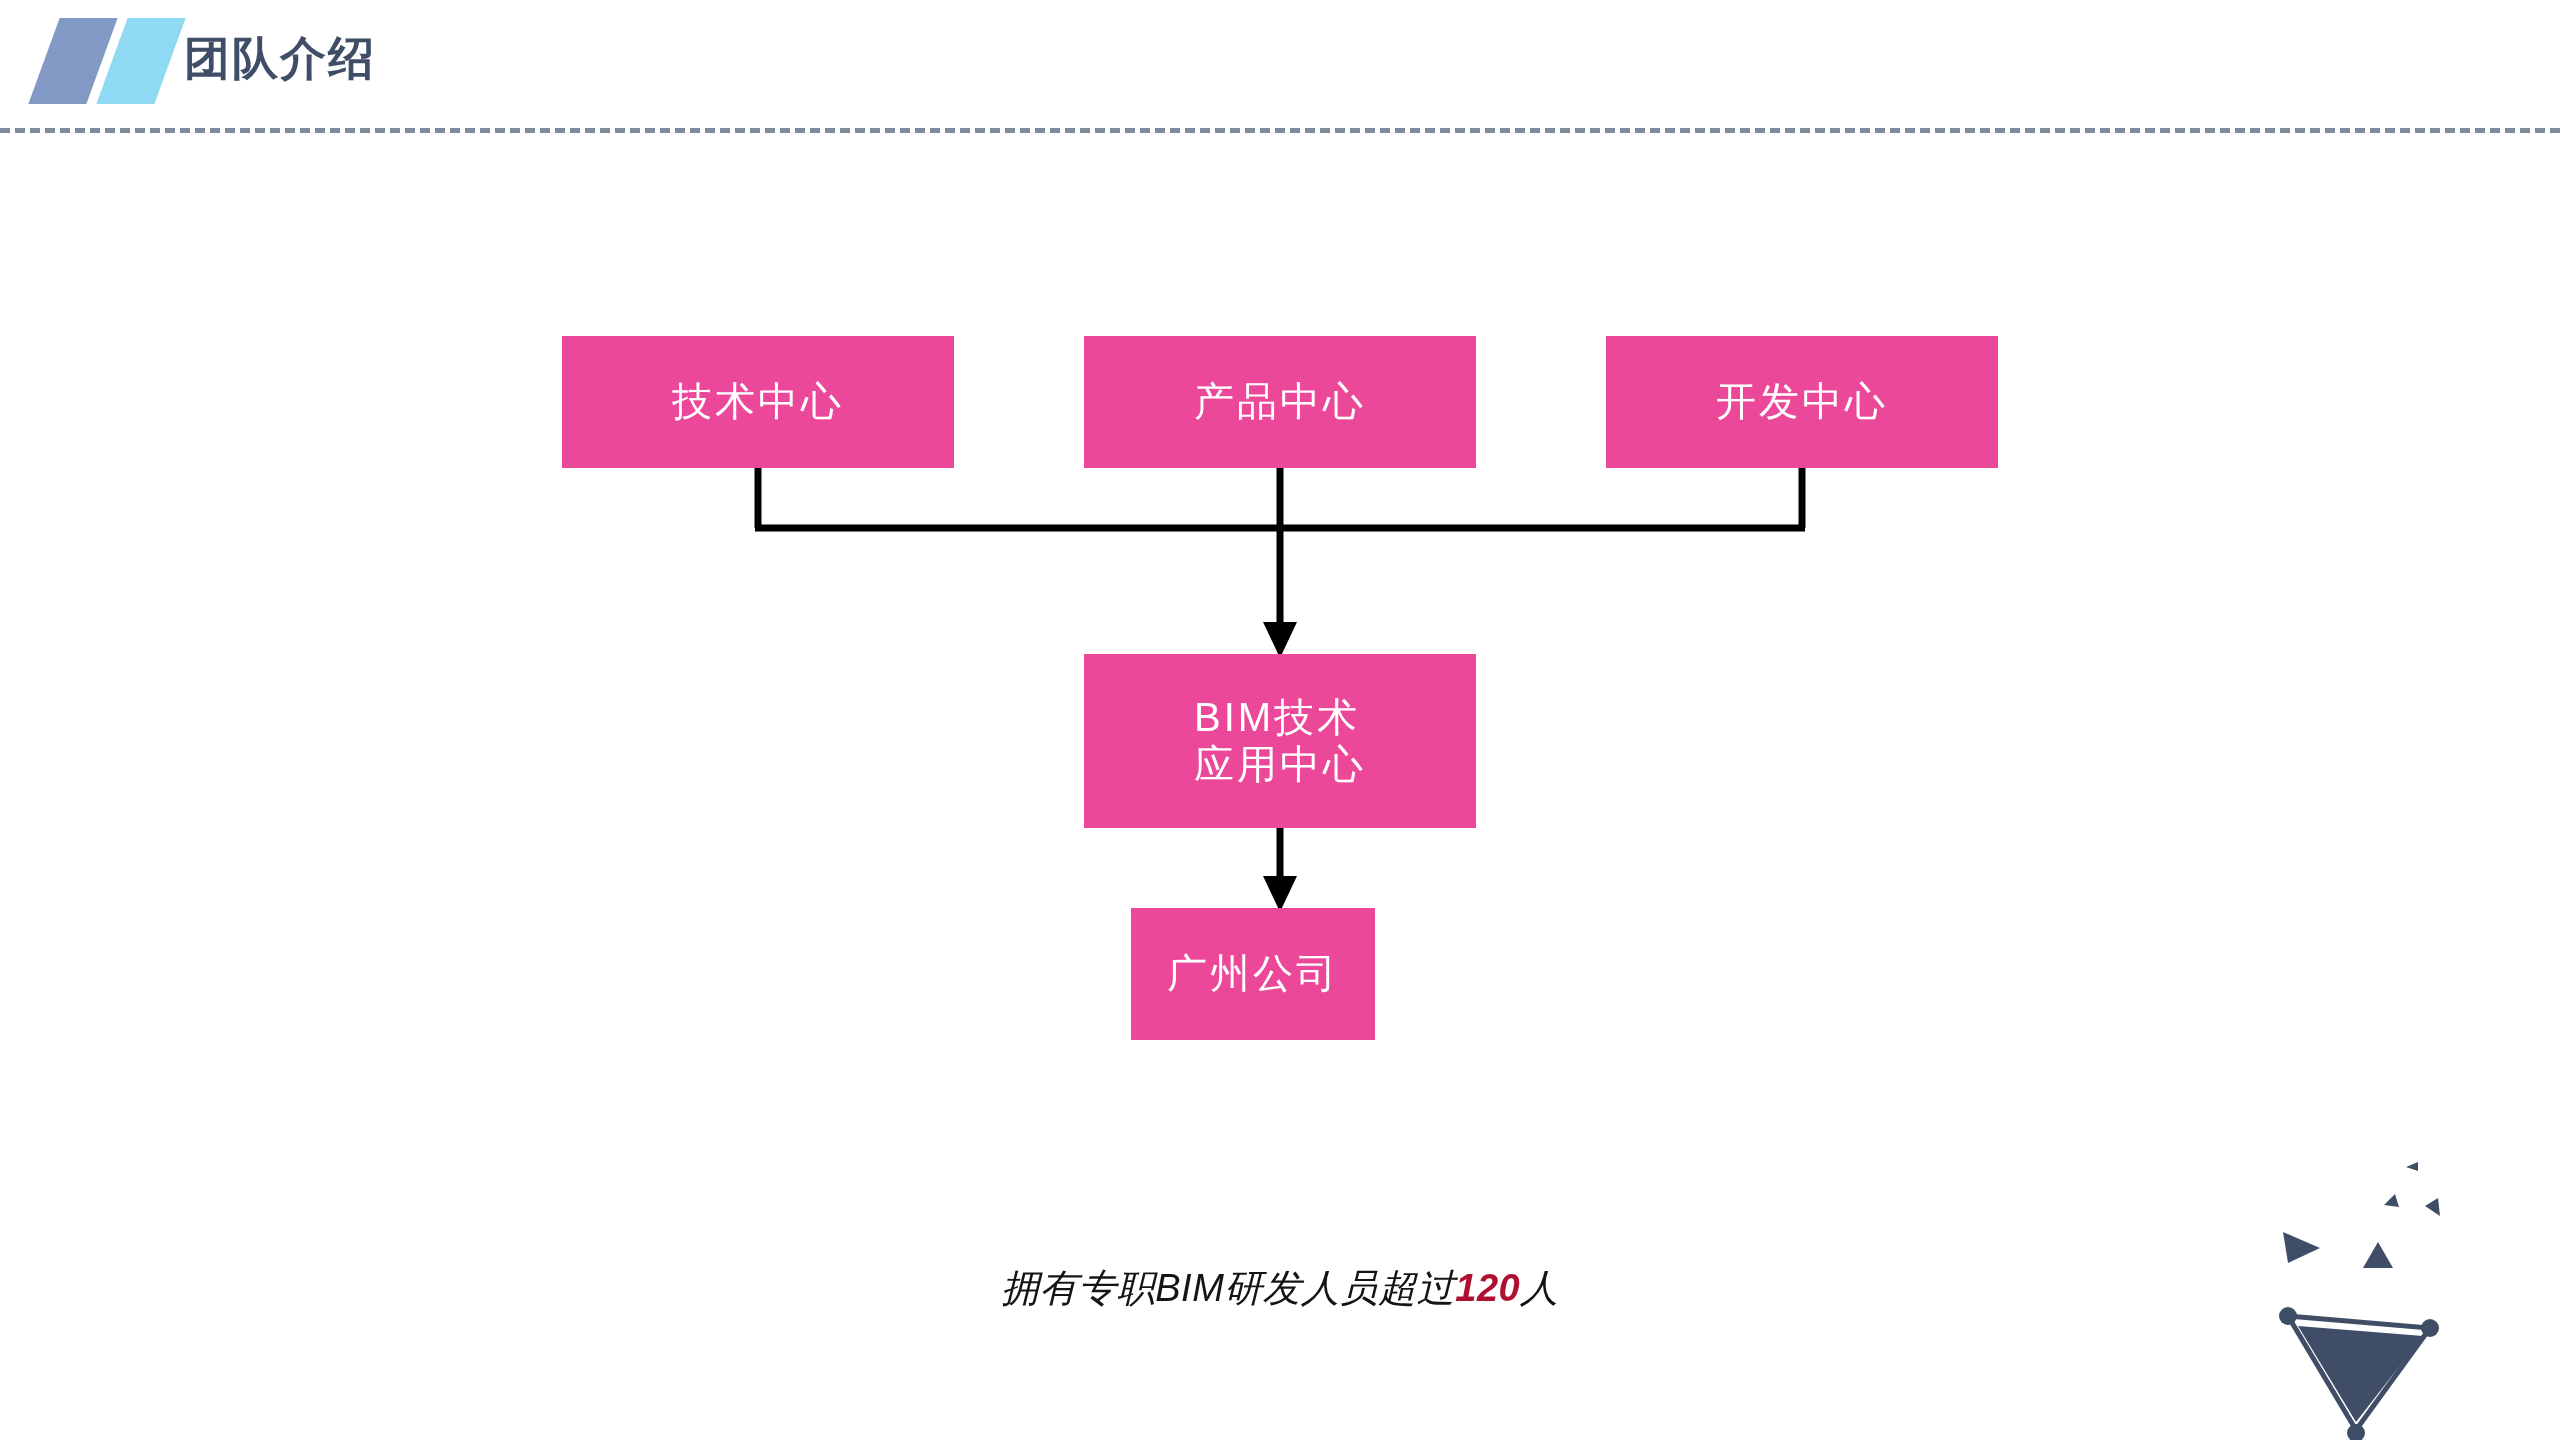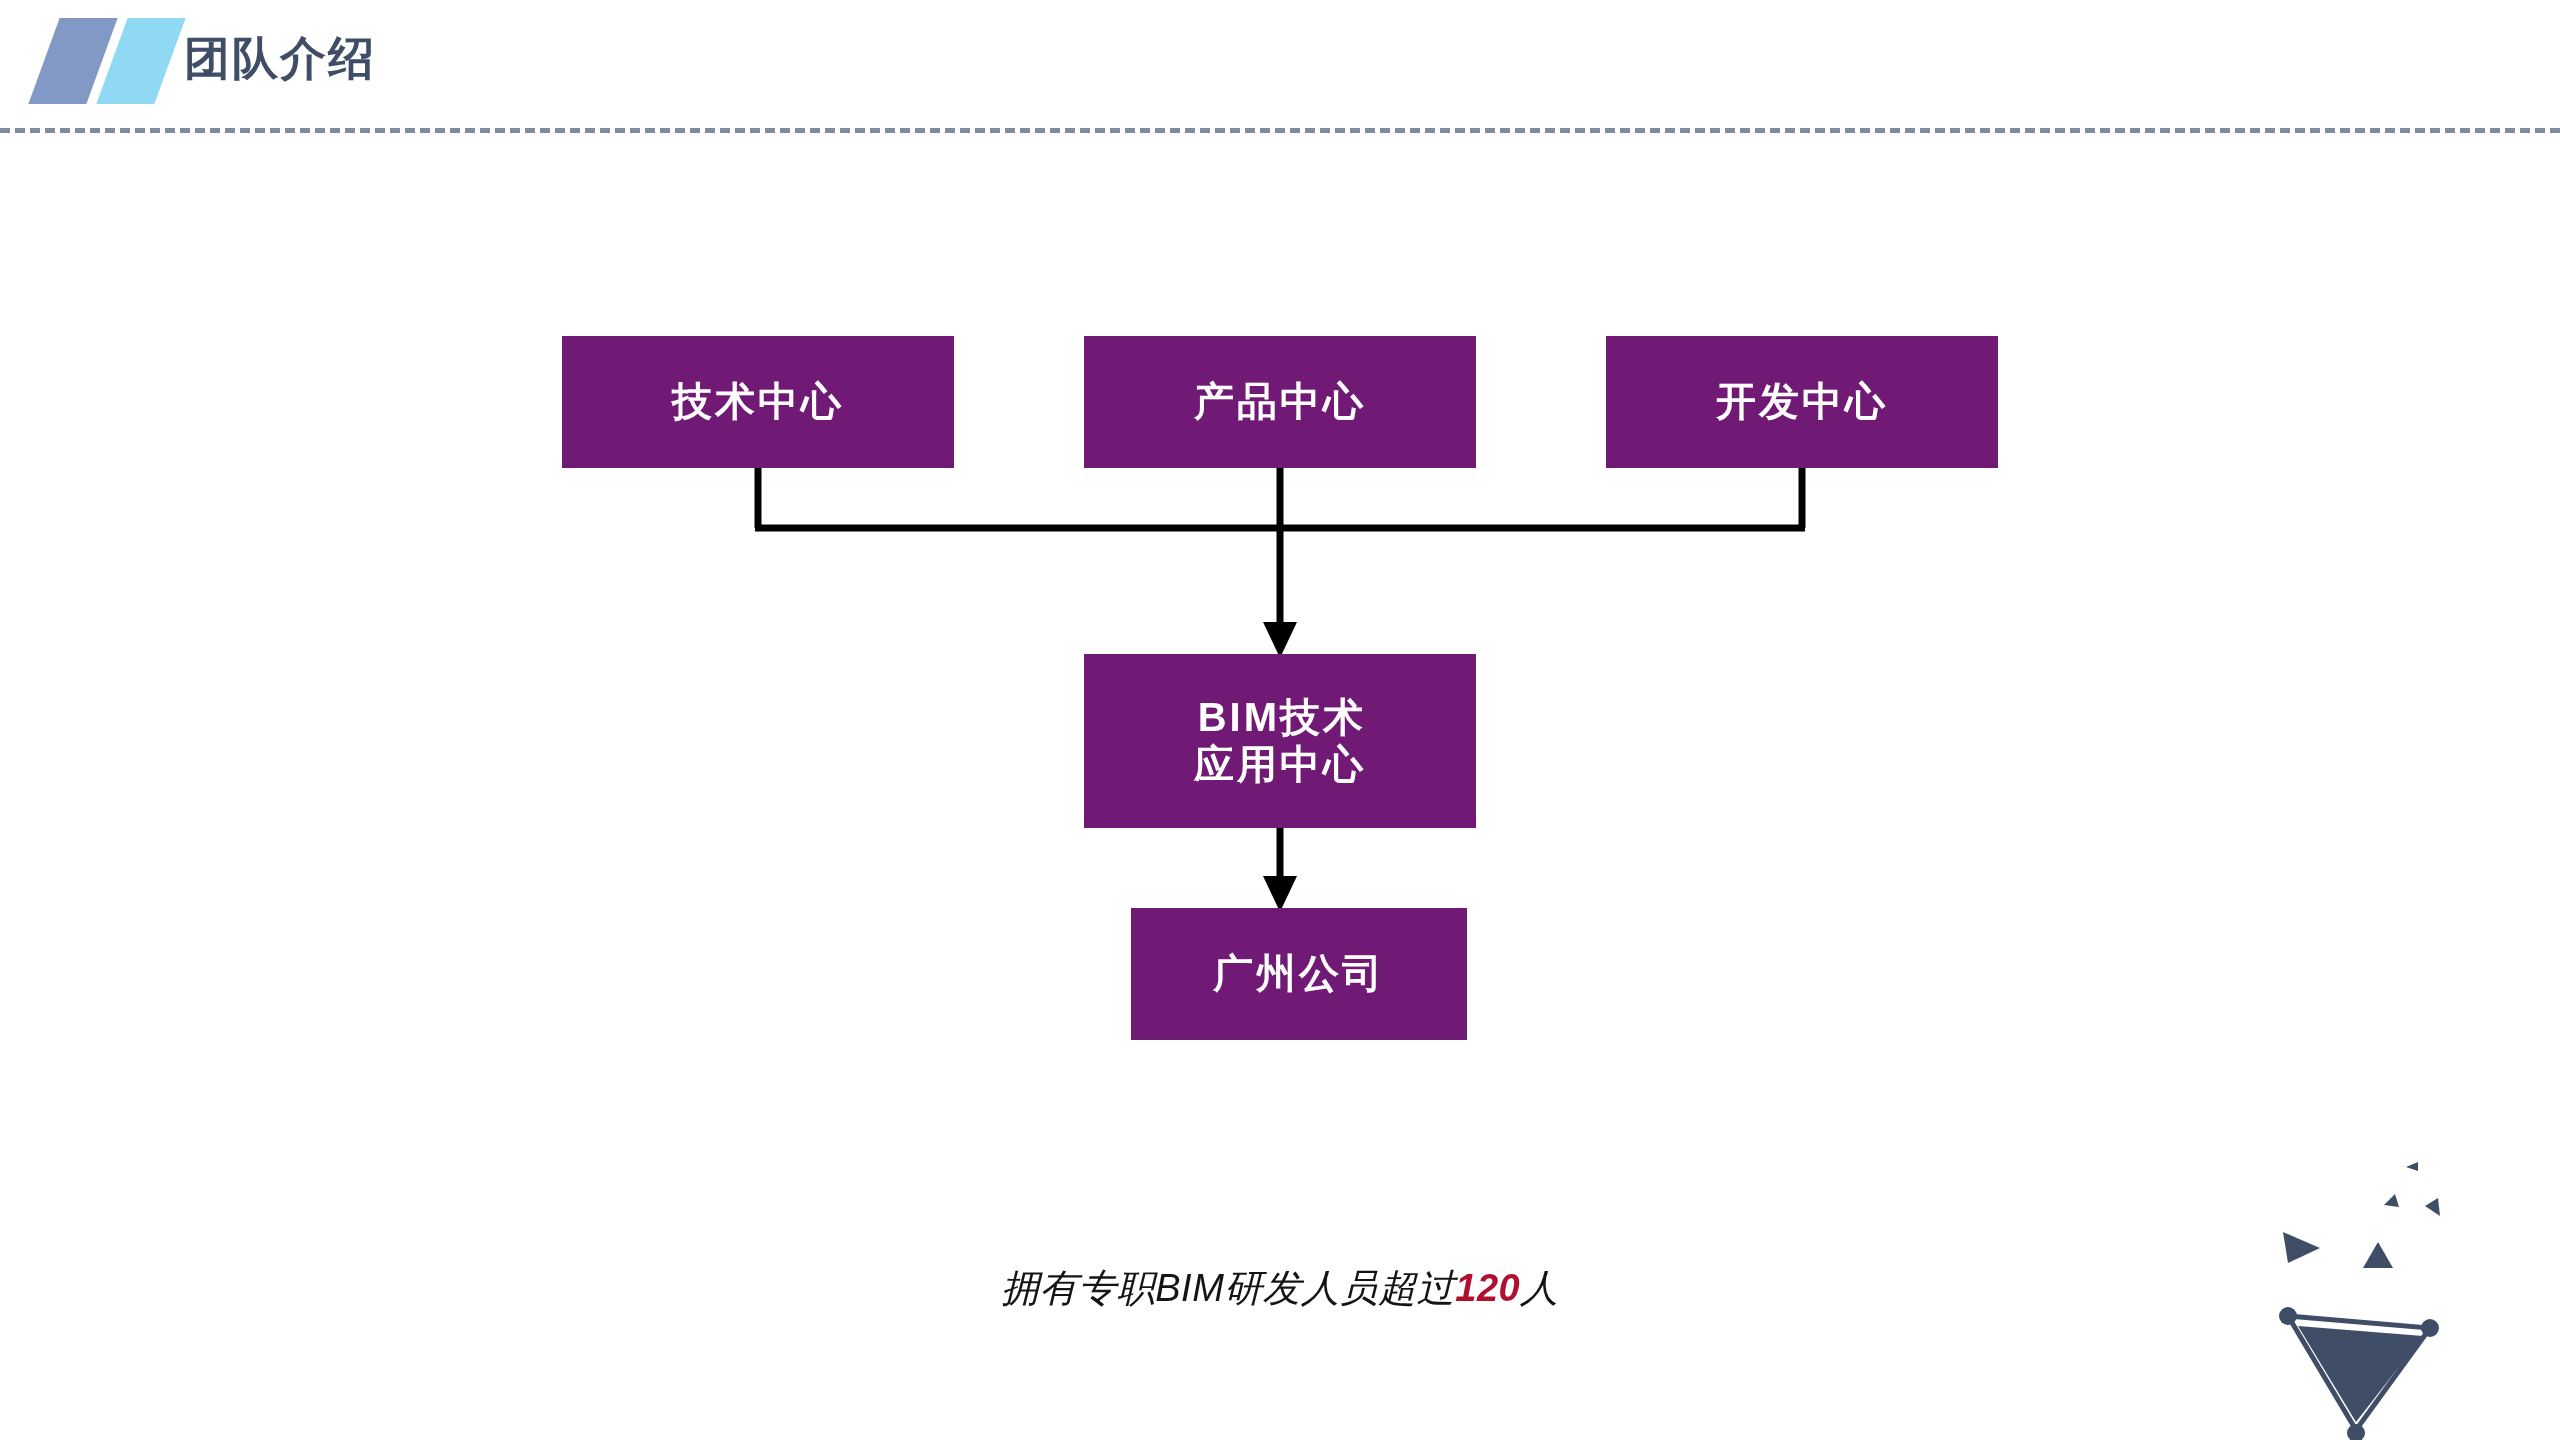--- a/index.html
+++ b/index.html
@@ -54,36 +54,36 @@
   }
 
   
   #diagram {
     position: absolute;
     left: 0; top: 0;
     width: 2560px; height: 1440px;
   }
   .node-box {
     position: absolute;
-    background: #701a75;
+    background: #ec4899;
     color: #ffffff;
-    font-weight: bold;
+    font-weight: normal;
     display: flex;
     align-items: center;
     justify-content: center;
-    text-align: right;
+    text-align: left;
     letter-spacing: 3px;
     line-height: 1.18;
     white-space: pre-line;
   }
   #box-tech   { left: 562px;  top: 336px; width: 392px; height: 132px; font-size: 40px; }
   #box-product{ left: 1084px; top: 336px; width: 392px; height: 132px; font-size: 40px; }
   #box-dev    { left: 1606px; top: 336px; width: 392px; height: 132px; font-size: 40px; }
   #box-bim    { left: 1084px; top: 654px; width: 392px; height: 174px; font-size: 40px; }
-  #box-gz     { left: 1131px; top: 908px; width: 336px; height: 132px; font-size: 40px; }
+  #box-gz     { left: 1131px; top: 908px; width: 244px; height: 132px; font-size: 40px; }
 
   #connectors { position: absolute; left: 0; top: 0; width: 2560px; height: 1440px; }
 
   
   #caption {
     position: absolute;
     left: 0; top: 1252px;
     width: 2560px;
     text-align: center;
     color: #141414;

